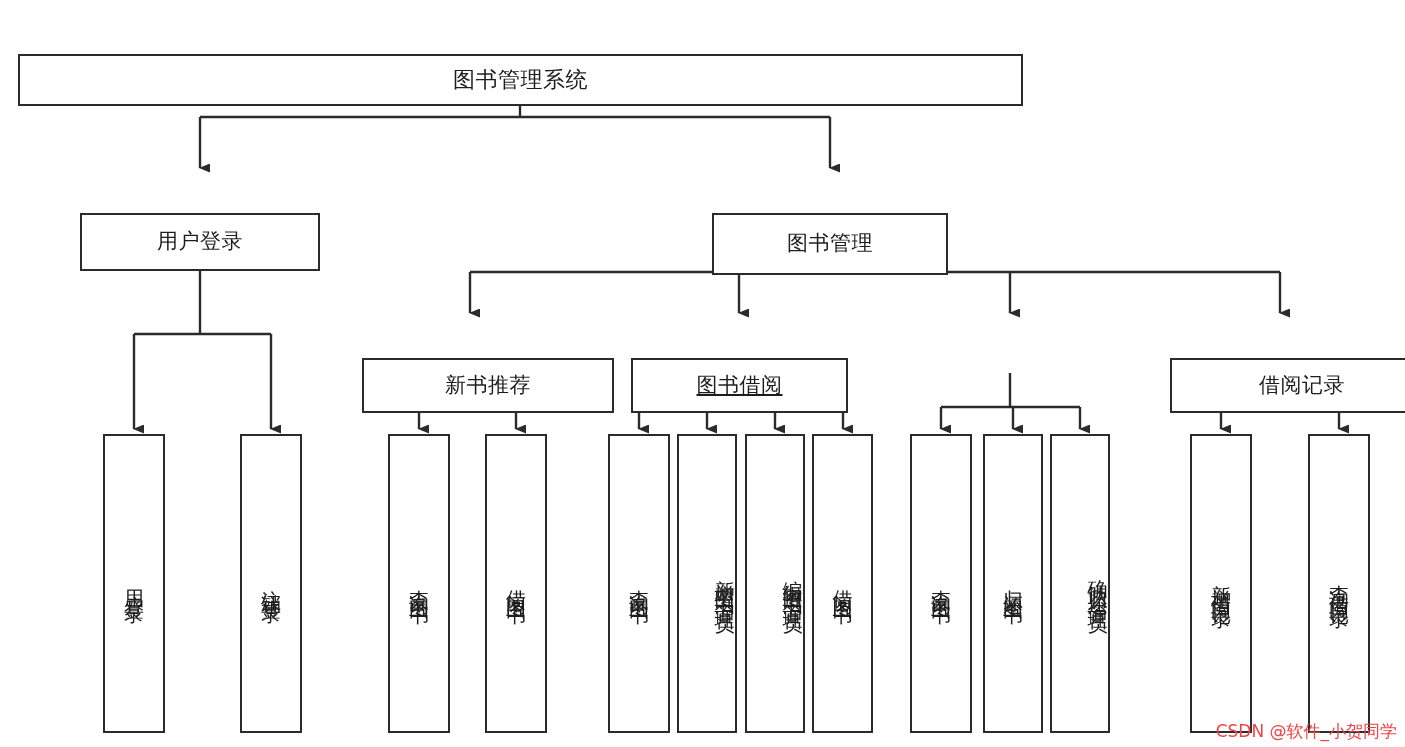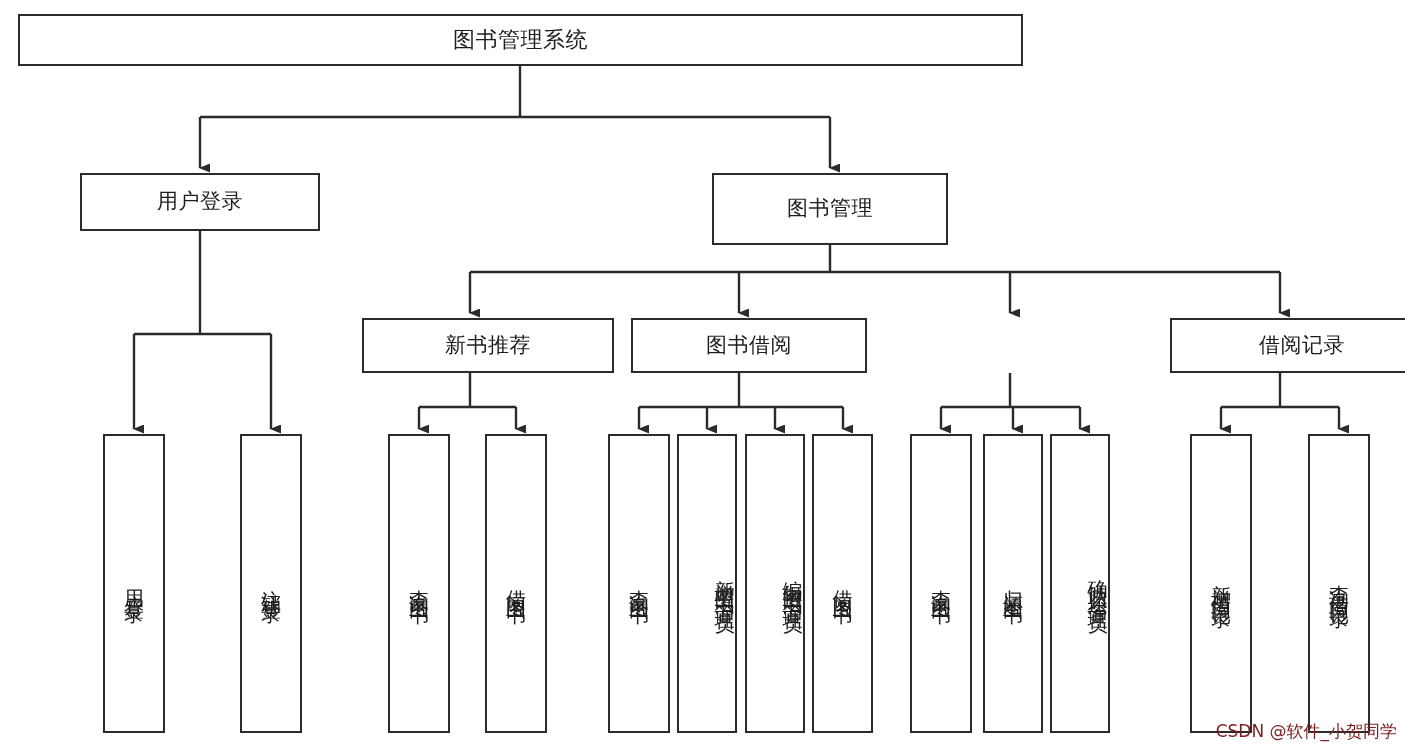--- a/index.html
+++ b/index.html
@@ -31,20 +31,21 @@
     background: #ffffff;
     display: flex;
     align-items: center;
     justify-content: center;
     color: #1d1d1d;
   }
   .node-h {
     font-size: 21px;
     letter-spacing: 0.5px;
     line-height: 1.2;
+    margin-top: 40px;
   }
   .node-root {
     font-size: 22px;
   }
   .node-v {
     writing-mode: vertical-rl;
     text-orientation: upright;
     font-size: 20px;
     letter-spacing: 5px;
     line-height: 1.05;
@@ -52,21 +53,21 @@
   }
   .node-v.align-top {
     align-items: flex-start;
     padding-top: 6px;
   }
   .watermark {
     position: absolute;
     right: 8px;
     bottom: 4px;
     font-size: 17px;
-    color: #7f1d1d;
+    color: #ef4444;
     white-space: nowrap;
     user-select: none;
   }
 </style>
 </head>
 <body>
 
 <div id="canvas">
 
   <svg id="diagram-svg" viewBox="0 0 1405 747" xmlns="http://www.w3.org/2000/svg">
@@ -120,28 +121,28 @@
     </g>
   </svg>
 
   <div class="node-box node-h node-root" style="left:18px; top:14px; width:1005px; height:52px;">
     <span>图书管理系统</span>
   </div>
 
   <div class="node-box node-h" style="left:80px; top:173px; width:240px; height:58px;">
     <span>用户登录</span>
   </div>
-  <div class="node-box node-h" style="left:712px; top:173px; width:236px; height:72px;">
+  <div class="node-box node-h" style="left:712px; top:173px; width:236px; height:62px;">
     <span>图书管理</span>
   </div>
 
   <div class="node-box node-h" style="left:362px; top:318px; width:252px; height:55px;">
     <span>新书推荐</span>
   </div>
-  <div class="node-box node-h" style="left:631px; top:318px; width:236px; height:55px;">
+  <div class="node-box node-h" style="left:631px; top:318px; width:217px; height:55px;text-decoration:underline;">
     <span>图书借阅</span>
   </div>
   <div class="node-box node-h" style="left:1170px; top:318px; width:264px; height:55px;font-family:Liberation Serif, serif;">
     <span>借阅记录</span>
   </div>
 
   <div class="node-box node-v" style="left:103px; top:434px; width:62px; height:299px;">
     <span>用户登录</span>
   </div>
   <div class="node-box node-v" style="left:240px; top:434px; width:62px; height:299px;">

